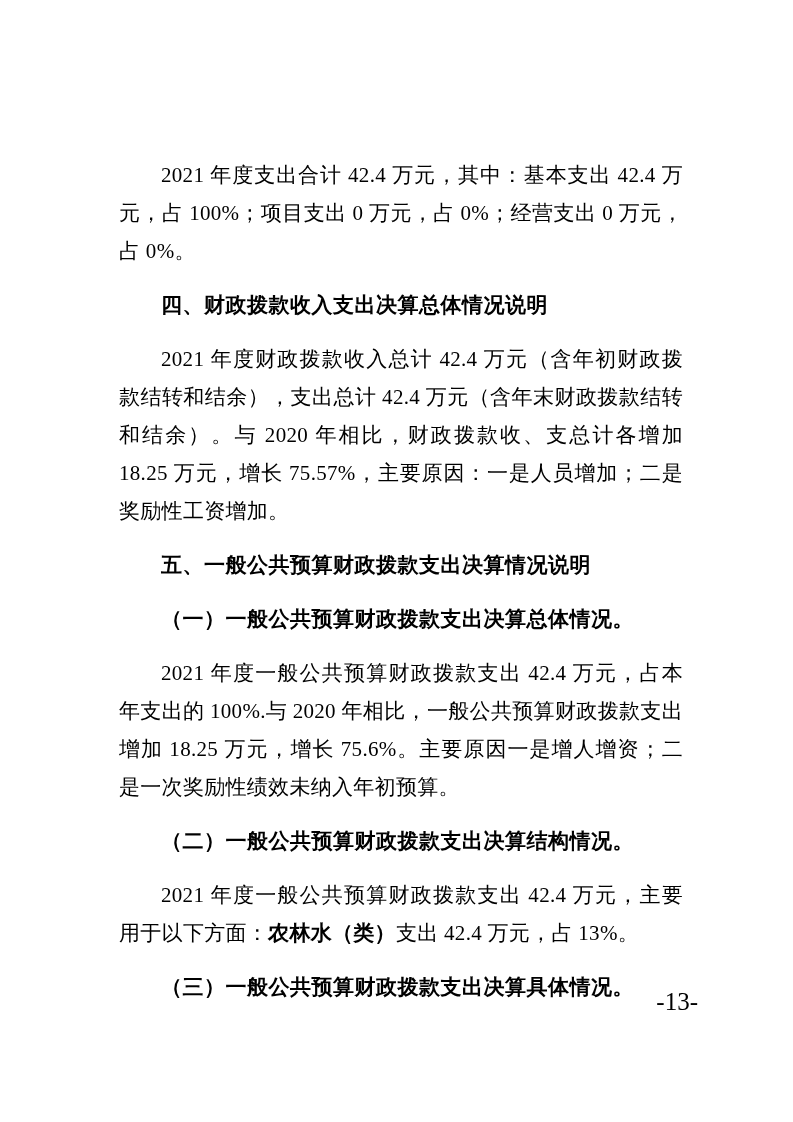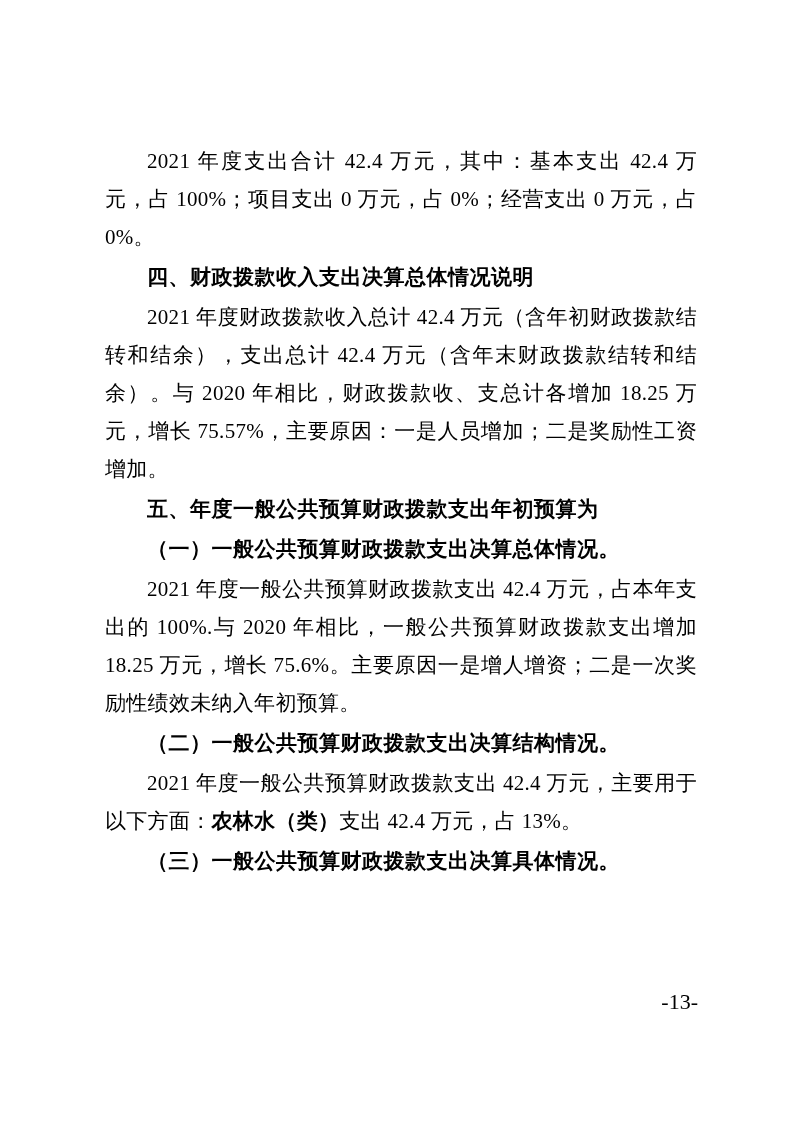--- a/index.html
+++ b/index.html
@@ -18,59 +18,59 @@
       overflow: hidden;
       font-family: "Liberation Serif", "DejaVu Serif", serif;
     }
     .content {
       position: absolute;
       top: 140px;
       left: 103px;
       width: 596px;
     }
     .para {
-      margin: 2px;
+      margin: 16px;
       font-size: 21px;
       line-height: 38px;
       text-align: justify;
       text-indent: 2em;
       letter-spacing: 0.3px;
     }
     .para.heading {
       font-family: Liberation Serif, serif;
       font-weight: 700;
       text-align: left;
       letter-spacing: 0.5px;
     }
     .inline-bold {
       font-family: Liberation Sans, sans-serif;
       font-weight: 700;
     }
     .page-number {
       position: absolute;
       top: 990px;
       right: 95px;
-      font-size: 22px;
+      font-size: 25px;
       line-height: 24px;
       font-family: "Liberation Serif", "DejaVu Serif", serif;
     }
   </style>
 </head>
 <body>
 
 <div class="page">
   <div class="content">
 
     <p class="para body">2021 年度支出合计 42.4 万元，其中：基本支出 42.4 万元，占 100%；项目支出 0 万元，占 0%；经营支出 0 万元，占 0%。</p>
 
     <p class="para heading">四、财政拨款收入支出决算总体情况说明</p>
 
     <p class="para body">2021 年度财政拨款收入总计 42.4 万元（含年初财政拨款结转和结余），支出总计 42.4 万元（含年末财政拨款结转和结余）。与 2020 年相比，财政拨款收、支总计各增加 18.25 万元，增长 75.57%，主要原因：一是人员增加；二是奖励性工资增加。</p>
 
-    <p class="para heading">五、年度一般公共预算财政拨款支出年初预算为</p>
+    <p class="para heading">五、一般公共预算财政拨款支出决算情况说明</p>
 
     <p class="para heading">（一）一般公共预算财政拨款支出决算总体情况。</p>
 
     <p class="para body">2021 年度一般公共预算财政拨款支出 42.4 万元，占本年支出的 100%.与 2020 年相比，一般公共预算财政拨款支出增加 18.25 万元，增长 75.6%。主要原因一是增人增资；二是一次奖励性绩效未纳入年初预算。</p>
 
     <p class="para heading">（二）一般公共预算财政拨款支出决算结构情况。</p>
 
     <p class="para body"><span>2021 年度一般公共预算财政拨款支出 42.4 万元，主要用于以下方面：</span><span class="inline-bold">农林水（类）</span><span>支出 42.4 万元，占 13%。</span></p>
 
     <p class="para heading">（三）一般公共预算财政拨款支出决算具体情况。</p>

